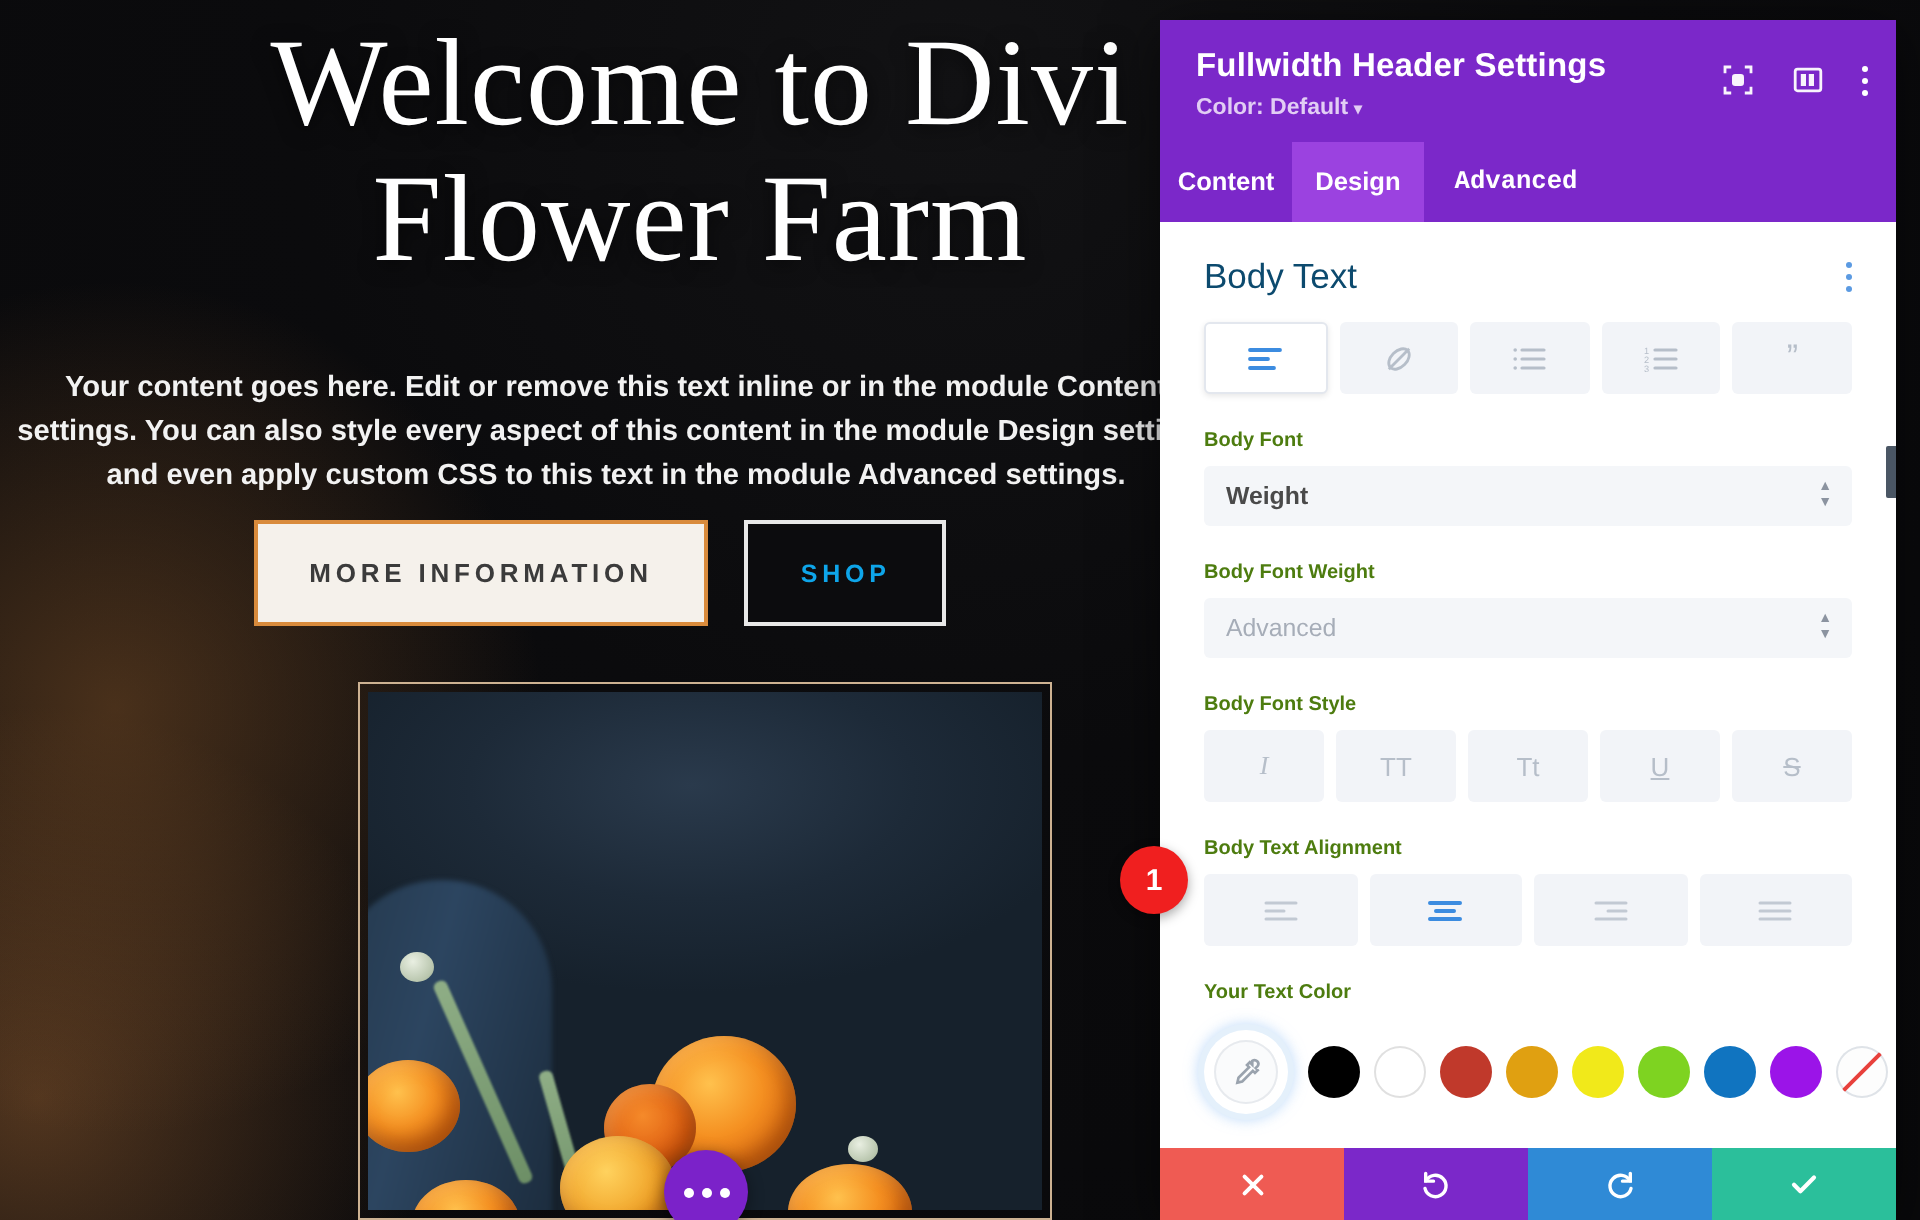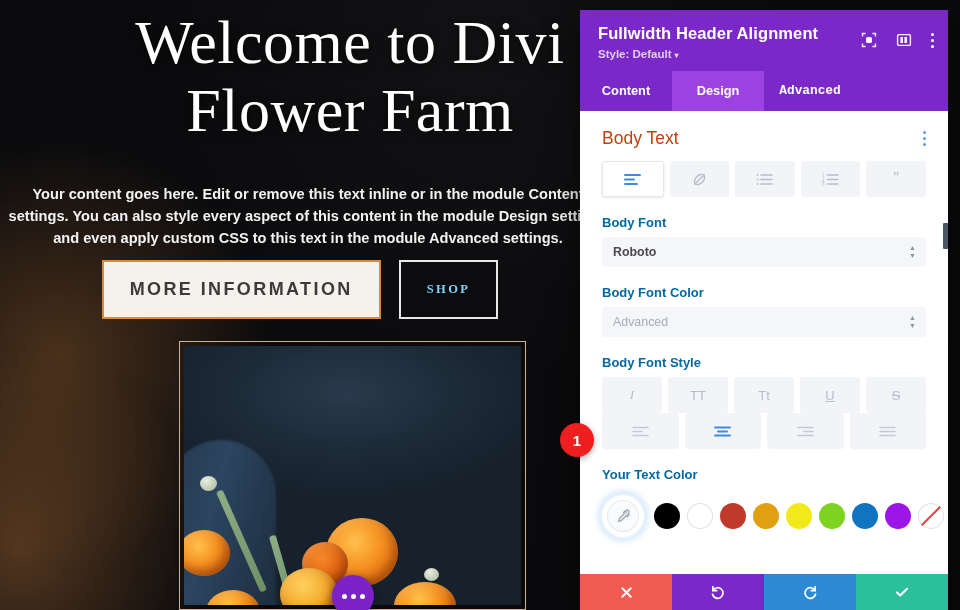--- a/index.html
+++ b/index.html
@@ -54,30 +54,29 @@
   }
 
   .hero-buttons {
     position: absolute; left: 0px; top: 260px; width: 600px;
     display: flex; justify-content: center; gap: 18px;
   }
   .btn-primary {
     background: #f5f1eb; color: #3b3b3b;
     border: 2px solid #d98b3c;
     padding: 17px 26px;
-    font-size: 18px; font-weight: bold; letter-spacing: 2.4px;
+    font-size: 13px; font-weight: bold; letter-spacing: 2.4px;
     cursor: pointer;
   }
   .btn-secondary {
-    background: #0c0c0e; color: #7dd3fc;
+    background: #0c0c0e; color: #0ea5e9;
     border: 2px solid #e8e8e8;
     padding: 6px 26px;
     font-size: 12.5px; font-weight: bold; letter-spacing: 2.4px;
     cursor: pointer;
-    font-family: Liberation Serif, serif;
   }
 
   
   .photo-frame {
     position: absolute; left: 179px; top: 341px;
     width: 347px; height: 269px;
     border: 1px solid #cdb292;
     padding: 4px;
     overflow: hidden;
   }
@@ -149,58 +148,58 @@
   .kebab { display:flex; flex-direction: column; gap: 3px; align-items:center; cursor:pointer; }
   .kebab i { width: 3px; height: 3px; background: #fff; border-radius: 50%; display:block; }
 
   .panel-tabs {
     display: flex; background: #7b28c9; flex: 0 0 auto;
   }
   .panel-tab {
     padding: 12px 0 13px 0;
     color: #ffffff; font-size: 12.8px; font-weight: bold;
     text-align: center; cursor: pointer;
-    flex: 0 0 auto; width: 92px;
+    flex: 0 0 auto; width: 66px;
   }
   .panel-tab.tab-wide { width: 92px; font-family: Liberation Mono, monospace; }
   .panel-tab.active { background: #9b42e0; }
 
   .panel-body {
     flex: 1 1 auto; overflow: hidden; position: relative;
     background: #fff;
   }
   .panel-scroll { padding: 0 16px 0 16px; }
 
   .section-title-row {
     display: flex; align-items: center; justify-content: space-between;
     padding: 17px 2px 12px 6px;
   }
   .section-title {
-    color: #c2410c; font-size: 17.5px; font-weight: normal;
+    color: #0c4a6e; font-size: 17.5px; font-weight: normal;
   }
   .kebab-blue { display:flex; flex-direction: column; gap: 3px; align-items:center; cursor:pointer; padding-right:4px; }
   .kebab-blue i { width: 3px; height: 3px; background: #5b9ae2; border-radius: 50%; display:block; }
 
   .btn-group { display: flex; gap: 6px; padding: 0 6px 0 6px; }
   .seg {
     flex: 1 1 0; height: 36px;
     background: #f2f4f8; border-radius: 3px;
     display: flex; align-items: center; justify-content: center;
     cursor: pointer; color: #b6bec9;
   }
   .seg.active {
     background: #ffffff; color: #3c8ce0;
     border: 1px solid #e3e7ee;
     box-shadow: 0 1px 3px rgba(0,0,0,0.10);
   }
   .seg.active-blue { color: #3c8ce0; }
   .seg-txt { font-size: 13px; font-weight: normal; }
 
   .field-label {
-    color: #0369a1; font-size: 13px; font-weight: bold;
+    color: #4d7c0f; font-size: 10px; font-weight: bold;
     padding: 18px 6px 7px 6px;
   }
   .select-box {
     margin: 0 6px;
     height: 30px; background: #f4f6f9; border-radius: 3px;
     display: flex; align-items: center; justify-content: space-between;
     padding: 0 10px 0 11px; cursor: pointer;
   }
   .select-val { font-size: 12.4px; font-weight: bold; color: #4a4a4a; }
   .select-val.placeholder { color: #a6adb8; font-weight: normal; }
@@ -310,23 +309,23 @@
     <div class="dots-btn">
       <i></i>
       <i></i>
       <i></i>
     </div>
   </div>
 
   <div id="panel">
 
     <div class="panel-header">
-      <div class="panel-title">Fullwidth Header Alignment</div>
+      <div class="panel-title">Fullwidth Header Settings</div>
       <div class="panel-preset">
-        <span>Style: Default</span><span class="caret">▾</span>
+        <span>Color: Default</span><span class="caret">▾</span>
       </div>
 
       <div class="header-icons">
         <span class="hicon">
           <svg width="16" height="16" viewBox="0 0 16 16" fill="none" stroke="#ffffff" stroke-width="1.4">
             <path d="M1.5 4.6V1.5H4.6M11.4 1.5H14.5V4.6M14.5 11.4V14.5H11.4M4.6 14.5H1.5V11.4"></path>
             <rect x="5" y="5" width="6" height="6" rx="1.6" fill="#ffffff" stroke="none"></rect>
           </svg>
         </span>
         <span class="hicon">
@@ -390,28 +389,28 @@
               <text x="0" y="13" font-size="4.6" fill="#b6bec9" stroke="none" font-family="Liberation Sans">3</text>
             </svg>
           </div>
           <div class="seg">
             <span class="seg-txt" style="font-size:17px; line-height:10px;">”</span>
           </div>
         </div>
 
         <div class="field-label">Body Font</div>
         <div class="select-box">
-          <span class="select-val">Roboto</span>
+          <span class="select-val">Weight</span>
           <span class="spin">
               <b>▲</b>
               <b>▼</b>
             </span>
         </div>
 
-        <div class="field-label">Body Font Color</div>
+        <div class="field-label">Body Font Weight</div>
         <div class="select-box">
           <span class="select-val placeholder">Advanced</span>
           <span class="spin">
               <b>▲</b>
               <b>▼</b>
             </span>
         </div>
 
         <div class="field-label">Body Font Style</div>
         <div class="btn-group">
@@ -425,20 +424,21 @@
             <span class="seg-txt">Tt</span>
           </div>
           <div class="seg">
             <span class="seg-txt" style="text-decoration:underline;">U</span>
           </div>
           <div class="seg">
             <span class="seg-txt" style="text-decoration:line-through;">S</span>
           </div>
         </div>
 
+        <div class="field-label">Body Text Alignment</div>
         <div class="btn-group">
           <div class="seg">
             <svg width="17" height="11" viewBox="0 0 17 11" stroke="#c2c9d3" stroke-width="1.5" stroke-linecap="round">
               <path d="M1 1.5h15M1 5.5h9M1 9.5h15"></path>
             </svg>
           </div>
           <div class="seg active-blue">
             <svg width="17" height="11" viewBox="0 0 17 11" stroke="#3c8ce0" stroke-width="2" stroke-linecap="round">
               <path d="M1 1.5h15M4 5.5h9M1 9.5h15"></path>
             </svg>

